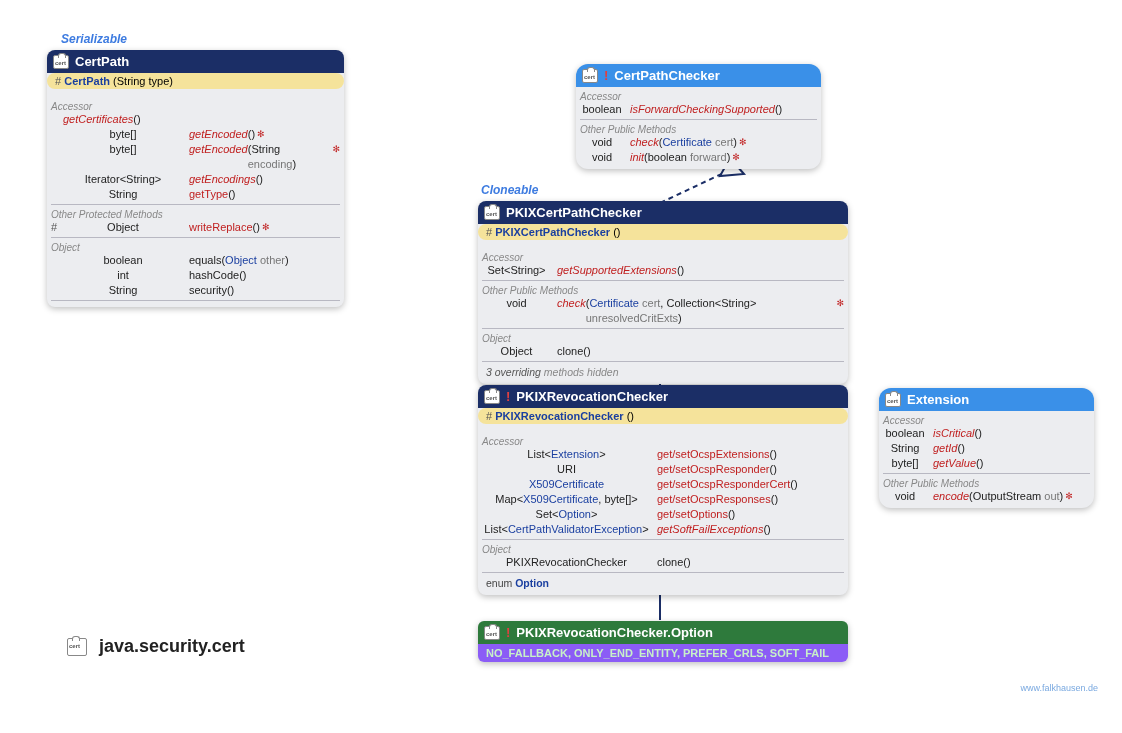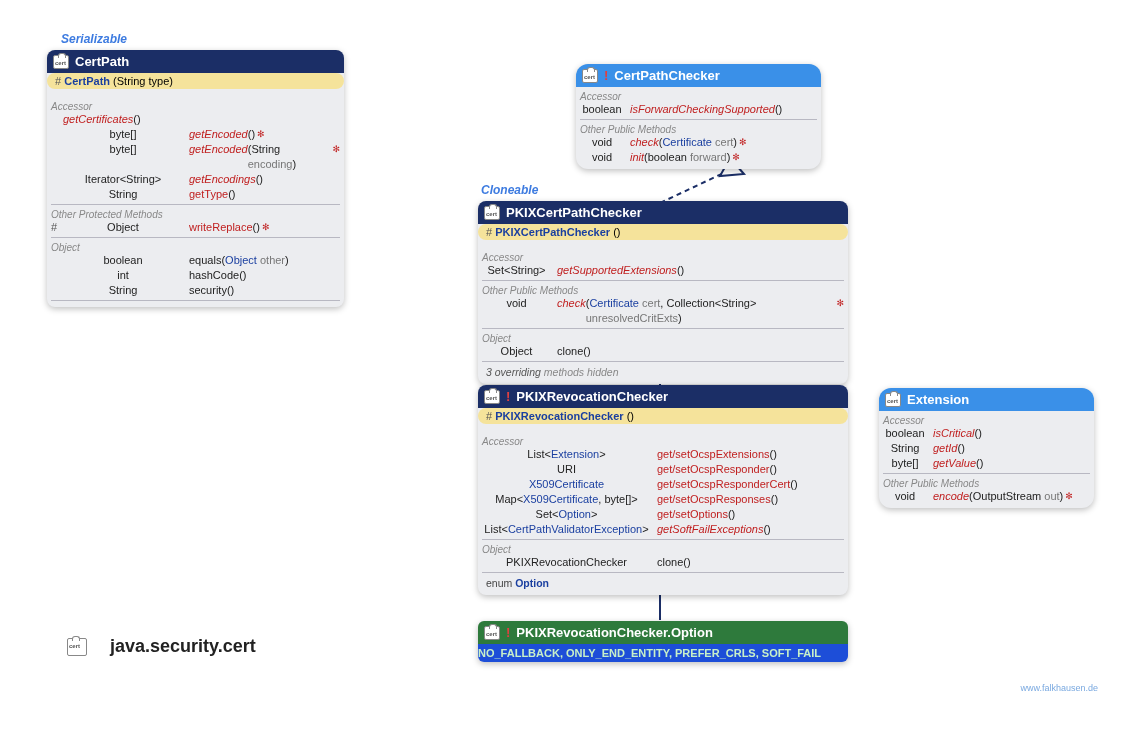--- a/index.html
+++ b/index.html
@@ -96,31 +96,31 @@
     padding: 2px 4px;
   }
   .yellow-band {
     background: #f5e39b;
     padding: 2px 8px;
     font-size: 11px;
     border-radius: 8px;
   }
   .yellow-band .ctor { color: #1a3fa0; font-weight: bold; }
   .enum-list {
-    padding: 3px 0;
+    padding: 3px 8px;
     color: #c8f0c8;
     font-size: 11px;
     font-weight: bold;
-    background: #1d4ed8;
+    background: #8b5cf6;
   }
   .pkg-label {
     position: absolute;
     display: flex;
     align-items: center;
-    gap: 23px;
+    gap: 12px;
     font-size: 18px;
     font-weight: bold;
     color: #222;
   }
   .credit {
     position: absolute;
     font-size: 9px;
     color: #7aa9e0;
   }
   svg.conn { position: absolute; top: 0; left: 0; pointer-events: none; }

